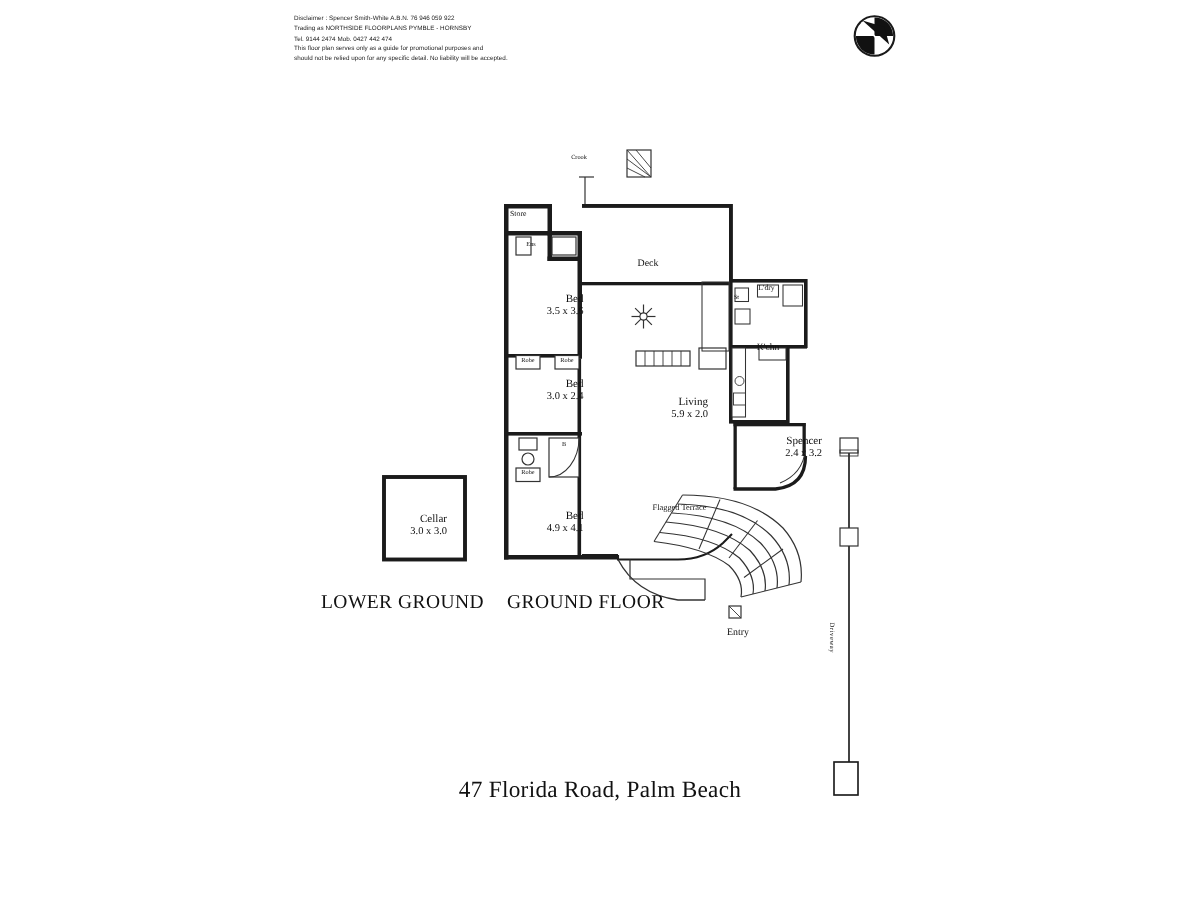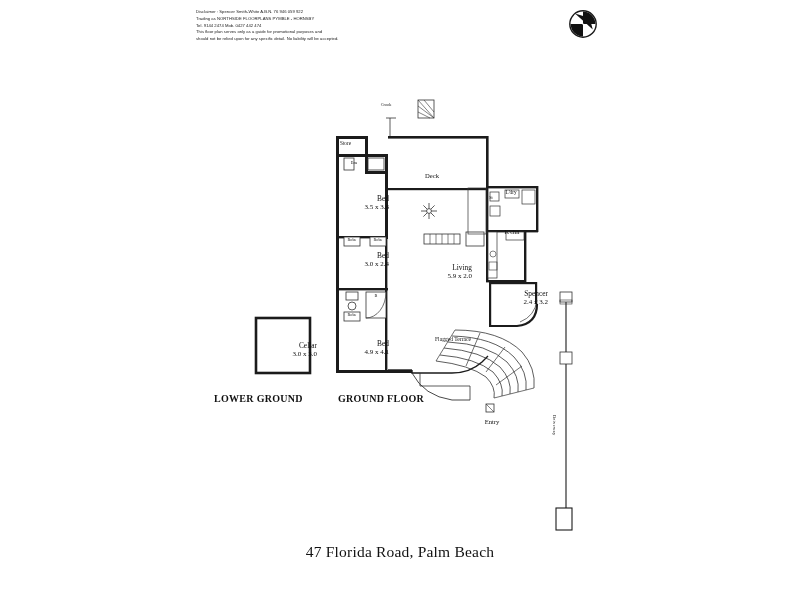--- a/index.html
+++ b/index.html
@@ -7,24 +7,24 @@
   .root{position:absolute;left:0;top:0;width:800px;height:600px;}
 
   
   .disclaimer{position:absolute;left:196px;top:9px;width:260px;font-size:4.2px;line-height:1.62;color:#1a1a1a;letter-spacing:0.02px;}
   .disclaimer div{white-space:nowrap;}
 
   
   .north{position:absolute;left:568px;top:9px;width:30px;height:30px;}
 
   
-  .title{position:absolute;left:0;top:543px;width:800px;text-align:center;font-family:"Liberation Serif",serif;font-size:15.5px;color:#111;letter-spacing:0.2px;}
-
-  
-  .floorlabel{position:absolute;font-family:"Liberation Serif",serif;font-size:10px;font-weight:bold;color:#111;letter-spacing:0.3px;}
+  .title{position:absolute;left:0;top:518px;width:800px;text-align:center;font-family:"Liberation Serif",serif;font-size:15.5px;color:#111;letter-spacing:0.2px;}
+
+  
+  .floorlabel{position:absolute;font-family:"Liberation Serif",serif;font-size:13px;font-weight:normal;color:#111;letter-spacing:0.3px;}
   .room{position:absolute;text-align:right;font-family:"Liberation Serif",serif;color:#111;line-height:1.22;}
   .room .nm{font-size:7.4px;}
   .room .dim{font-size:7.0px;}
   .smalllbl{position:absolute;font-family:"Liberation Serif",serif;font-size:5.2px;color:#111;text-align:center;line-height:1.15;}
   .tinylbl{position:absolute;font-family:"Liberation Serif",serif;font-size:4.2px;color:#111;text-align:center;line-height:1.1;}
 
   svg{display:block;overflow:visible;}
   .svgabs{position:absolute;left:0;top:0;width:800px;height:600px;pointer-events:none;}
 </style>
 </head>
@@ -166,21 +166,21 @@
     <rect x="560" y="292" width="12" height="10" fill="#ffffff" stroke="#333" stroke-width="0.8"></rect>
     <rect x="560" y="352" width="12" height="12" fill="#ffffff" stroke="#333" stroke-width="0.8"></rect>
     <rect x="556" y="508" width="16" height="22" fill="#ffffff" stroke="#1b1b1b" stroke-width="1.1"></rect>
 
     <rect x="560" y="300" width="12" height="4" fill="none" stroke="#333" stroke-width="0.6"></rect>
   </svg>
 
   <div class="floorlabel" style="left:214px;top:393px;">LOWER GROUND</div>
   <div class="floorlabel" style="left:320px;top:393px;margin-left:18px;">GROUND FLOOR</div>
 
-  <div class="room" style="left:257px;top:341px;width:60px;">
+  <div class="room" style="left:238px;top:341px;width:60px;">
     <div class="nm">Cellar</div>
     <div class="dim">3.0 x 3.0</div>
   </div>
 
   <div class="room" style="left:333px;top:194px;width:56px;">
     <div class="nm">Bed</div>
     <div class="dim">3.5 x 3.6</div>
   </div>
 
   <div class="room" style="left:333px;top:251px;width:56px;">

